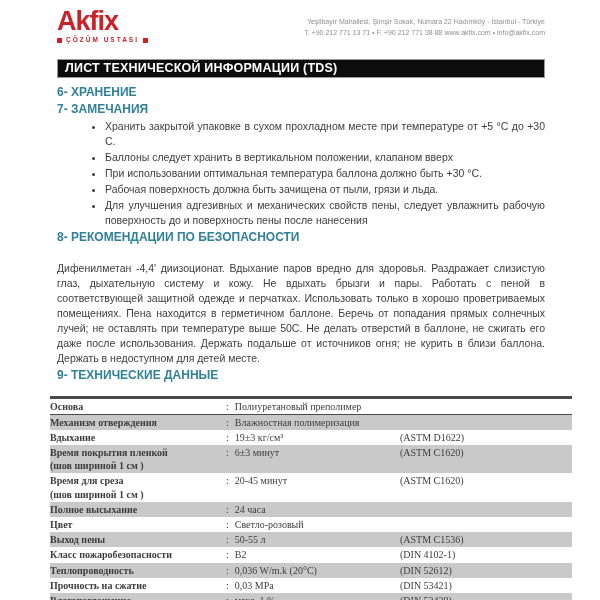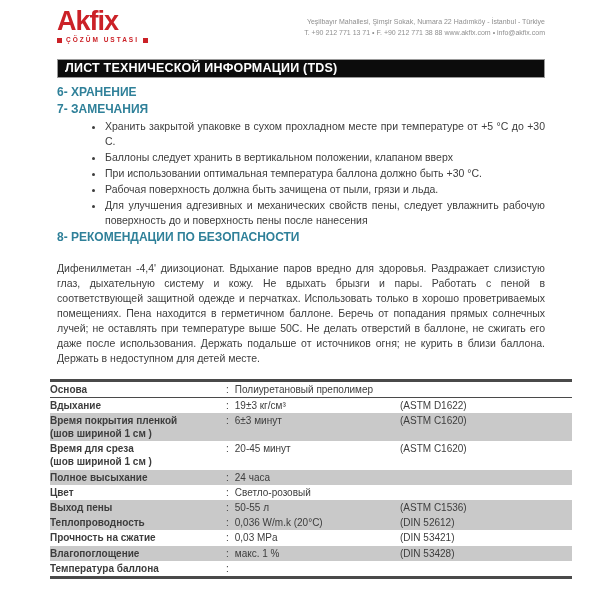--- a/index.html
+++ b/index.html
@@ -32,21 +32,21 @@
   .body-line{margin:0;}
   ul.bullets{margin:2px 0 0 0;padding-left:48px;}
   ul.bullets li{margin:0 0 1px 0;text-align:justify;}
   .safety-body{text-align:justify;margin-top:16px;}
 
   
   table.tds{border-collapse:collapse;width:522px;margin:13px 0 0 -7px;
     border-top:3px solid #4a4a4a;border-bottom:3px solid #4a4a4a;font-size:10px;}
   table.tds tr.gray{background:var(--gray-row);}
   table.tds tr.first td{border-bottom:1.5px solid #4a4a4a;}
-  table.tds td{padding:1px 0;line-height:1.32;vertical-align:top;font-family:Liberation Sans, sans-serif;margin-top:31px;}
+  table.tds td{padding:1px 0;line-height:1.32;vertical-align:top;font-family:Liberation Serif, serif;margin-top:31px;}
   td.label-cell{width:176px;font-weight:bold;padding-left:10px;}
   td.value-cell{width:174px;}
   td.value-cell .colon{display:inline-block;margin-right:6px;}
   td.standard-cell{padding-right:4px;}
 </style>
 </head>
 <body>
 
 <div class="page">
 
@@ -76,28 +76,36 @@
         <li>Хранить закрытой упаковке в сухом прохладном месте при температуре от +5 °С до +30 С.</li>
         <li>Баллоны следует хранить в вертикальном положении, клапаном вверх</li>
         <li>При использовании оптимальная температура баллона должно быть +30 °С.</li>
         <li>Рабочая поверхность должна быть зачищена от пыли, грязи и льда.</li>
         <li>Для улучшения адгезивных и механических свойств пены, следует увлажнить рабочую поверхность до и поверхность пены после нанесения</li>
       </ul>
 
     <div class="section-heading">8- РЕКОМЕНДАЦИИ ПО БЕЗОПАСНОСТИ</div>
     <p class="safety-body">Дифенилметан -4,4' диизоционат. Вдыхание паров вредно для здоровья. Раздражает слизистую глаз, дыхательную систему и кожу. Не вдыхать брызги и пары. Работать с пеной в соответствующей защитной одежде и перчатках. Использовать только в хорошо проветриваемых помещениях. Пена находится в герметичном баллоне. Беречь от попадания прямых солнечных лучей; не оставлять при температуре выше 50С. Не делать отверстий в баллоне, не сжигать его даже после использования. Держать подальше от источников огня; не курить в близи баллона. Держать в недоступном для детей месте.</p>
 
+    <div class="section-heading">9- ТЕХНИЧЕСКИЕ ДАННЫЕ</div>
 
     <table class="tds">
       <tbody>
           <tr class=" first">
             <td class="label-cell">
               <div>Основа</div>
             </td>
             <td class="value-cell"><span class="colon">:</span><span>Полиуретановый преполимер</span></td>
+            <td class="standard-cell"></td>
+          </tr>
+          <tr class="gray">
+            <td class="label-cell">
+              <div>Механизм отверждения</div>
+            </td>
+            <td class="value-cell"><span class="colon">:</span><span>Влажностная полимеризация</span></td>
             <td class="standard-cell"></td>
           </tr>
           <tr class="">
             <td class="label-cell">
               <div>Вдыхание</div>
             </td>
             <td class="value-cell"><span class="colon">:</span><span>19±3 кг/см³</span></td>
             <td class="standard-cell">(ASTM  D1622)</td>
           </tr>
           <tr class="gray">
@@ -130,20 +138,27 @@
             <td class="value-cell"><span class="colon">:</span><span>Светло-розовый</span></td>
             <td class="standard-cell"></td>
           </tr>
           <tr class="gray">
             <td class="label-cell">
               <div>Выход пены</div>
             </td>
             <td class="value-cell"><span class="colon">:</span><span>50-55 л</span></td>
             <td class="standard-cell">(ASTM C1536)</td>
           </tr>
+          <tr class="">
+            <td class="label-cell">
+              <div>Класс пожаробезопасности</div>
+            </td>
+            <td class="value-cell"><span class="colon">:</span><span>B2</span></td>
+            <td class="standard-cell">(DIN 4102-1)</td>
+          </tr>
           <tr class="gray">
             <td class="label-cell">
               <div>Теплопроводность</div>
             </td>
             <td class="value-cell"><span class="colon">:</span><span>0,036 W/m.k (20°C)</span></td>
             <td class="standard-cell">(DIN 52612)</td>
           </tr>
           <tr class="">
             <td class="label-cell">
               <div>Прочность на сжатие</div>

